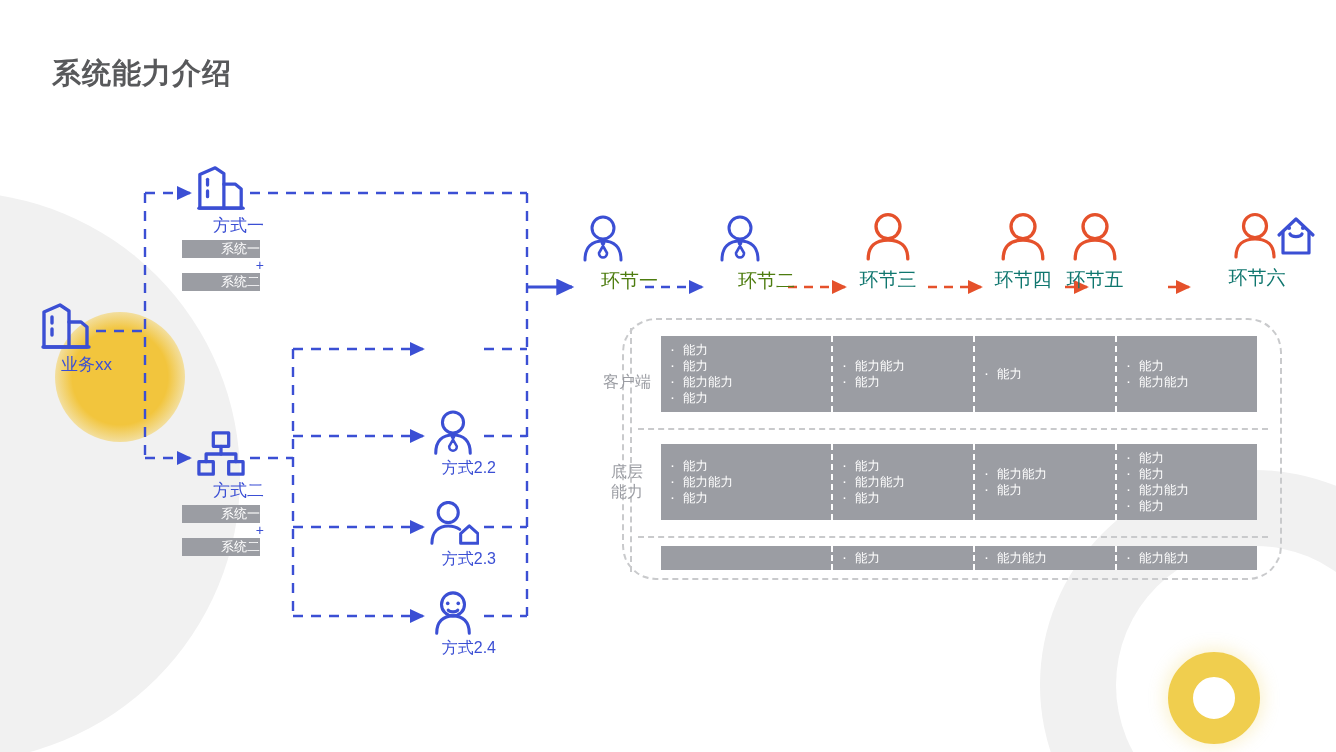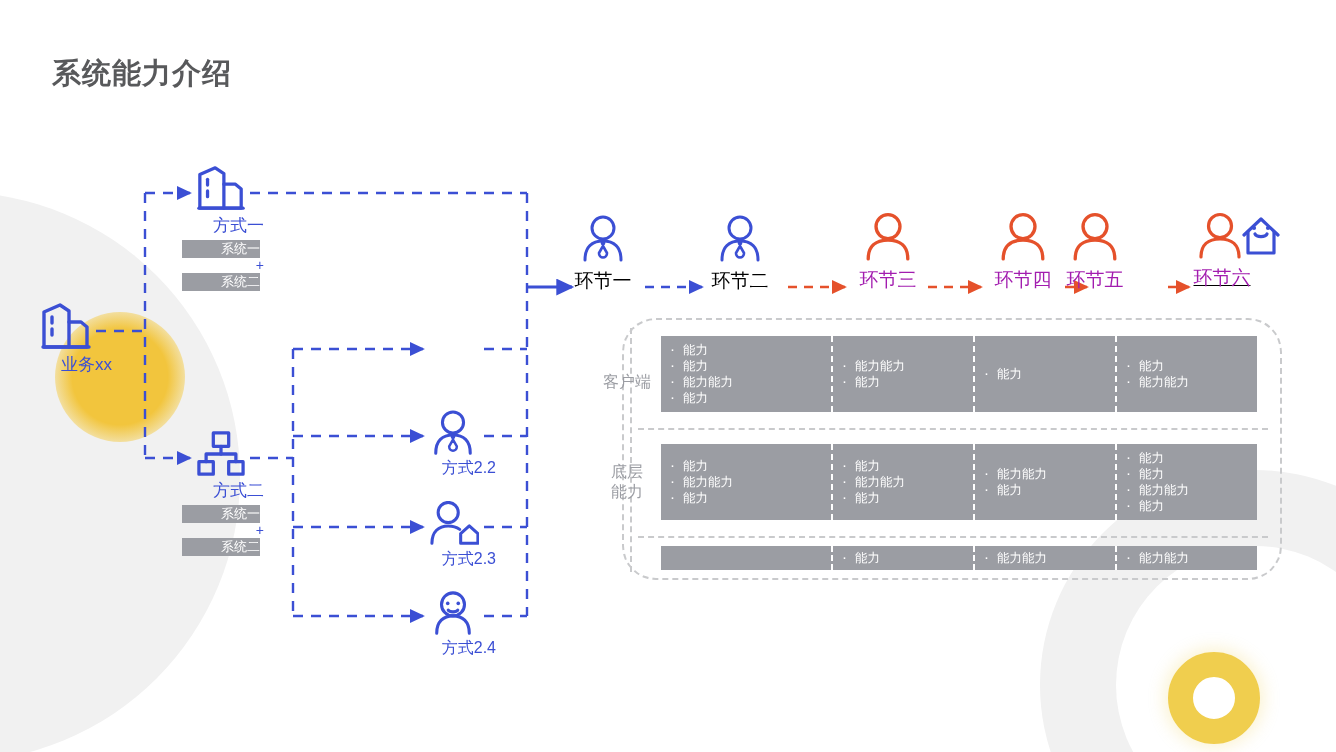--- a/index.html
+++ b/index.html
@@ -71,22 +71,22 @@
   }
   .sys-plus{
     display:block;color:#3b4fd4;font-size:14px;line-height:15px;height:15px;
   }
 
   
   .stage-node{position:absolute;text-align:center;width:110px;}
   .stage-node .slabel{
     font-size:19px;white-space:nowrap;margin-top:1px;
   }
-  .stage-node.blue .slabel{color:#000000;}
-  .stage-node.red .slabel{color:#a21caf;}
+  .stage-node.blue .slabel{color:#4d7c0f;text-align:right;}
+  .stage-node.red .slabel{color:#0f766e;}
 
   
   .cap-panel{
     position:absolute;left:622px;top:318px;width:660px;height:262px;
     border:2px dashed #c9cacc;border-radius:34px;box-sizing:border-box;
   }
   .cap-rowlabel{
     position:absolute;text-align:center;color:#9b9da3;
     font-size:16px;line-height:20px;white-space:nowrap;
   }
@@ -315,21 +315,21 @@
   <div class="stage-node red" style="left:1040px;top:212px;text-align:center;">
     <svg width="50" height="50" viewBox="0 0 48 48">
       <g fill="none" stroke="#e5512b" stroke-width="3.2" stroke-linejoin="round" stroke-linecap="round">
         <circle cx="24" cy="14" r="11.5"></circle>
         <path d="M5,45 C5,33 12,27 24,27 C36,27 43,33 43,45"></path>
       </g>
     </svg>
     <div class="slabel">环节五</div>
   </div>
 
-  <div class="stage-node red" style="left:1170px;top:208px;width:130px;text-decoration:underline;">
+  <div class="stage-node red" style="left:1205px;top:208px;width:130px;">
     <svg width="92" height="52" viewBox="0 0 92 52" style="margin-left:8px;">
       <g fill="none" stroke="#e5512b" stroke-width="3.2" stroke-linejoin="round" stroke-linecap="round">
         <circle cx="27" cy="18" r="11.5"></circle>
         <path d="M8,49 C8,37 15,31 27,31 C39,31 46,37 46,49"></path>
       </g>
       <g fill="none" stroke="#3b4fd4" stroke-width="3.2" stroke-linejoin="round" stroke-linecap="round">
         <path d="M51,27 L68,11 L85,27"></path>
         <path d="M55,24 L55,45 L81,45 L81,24"></path>
         <path d="M62,26 C63.6,29.4 72.4,29.4 74,26"></path>
       </g>

